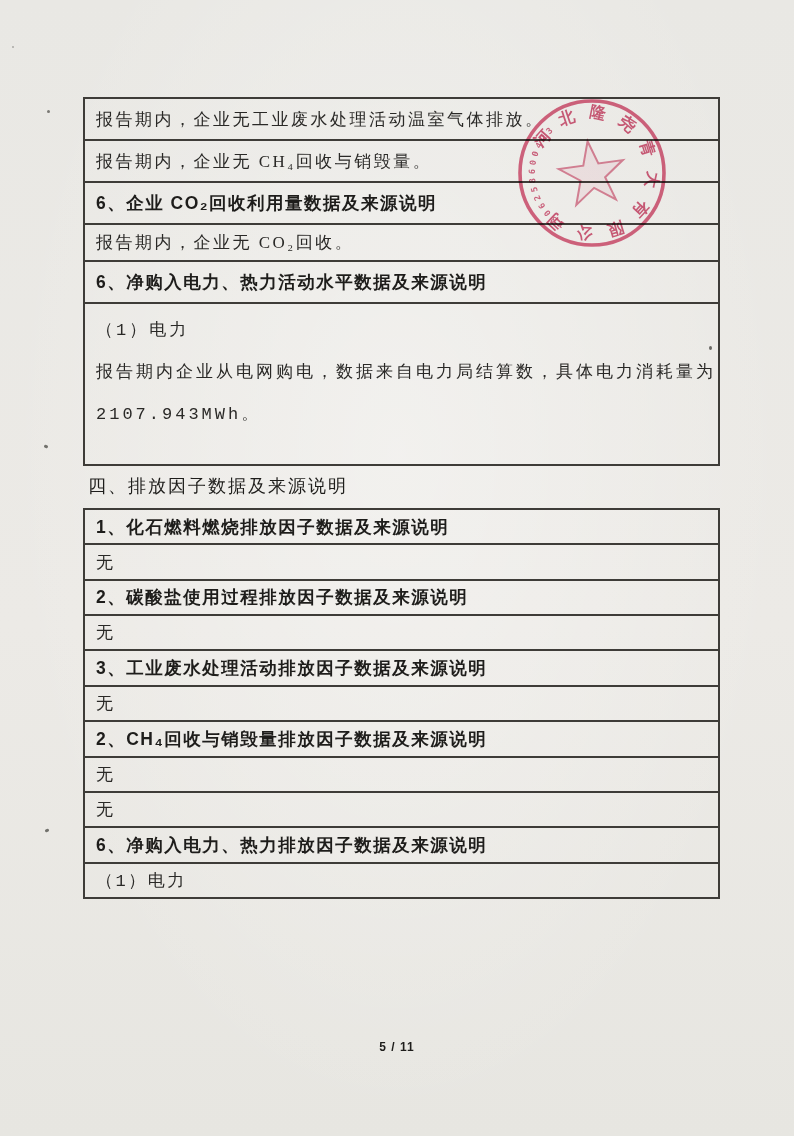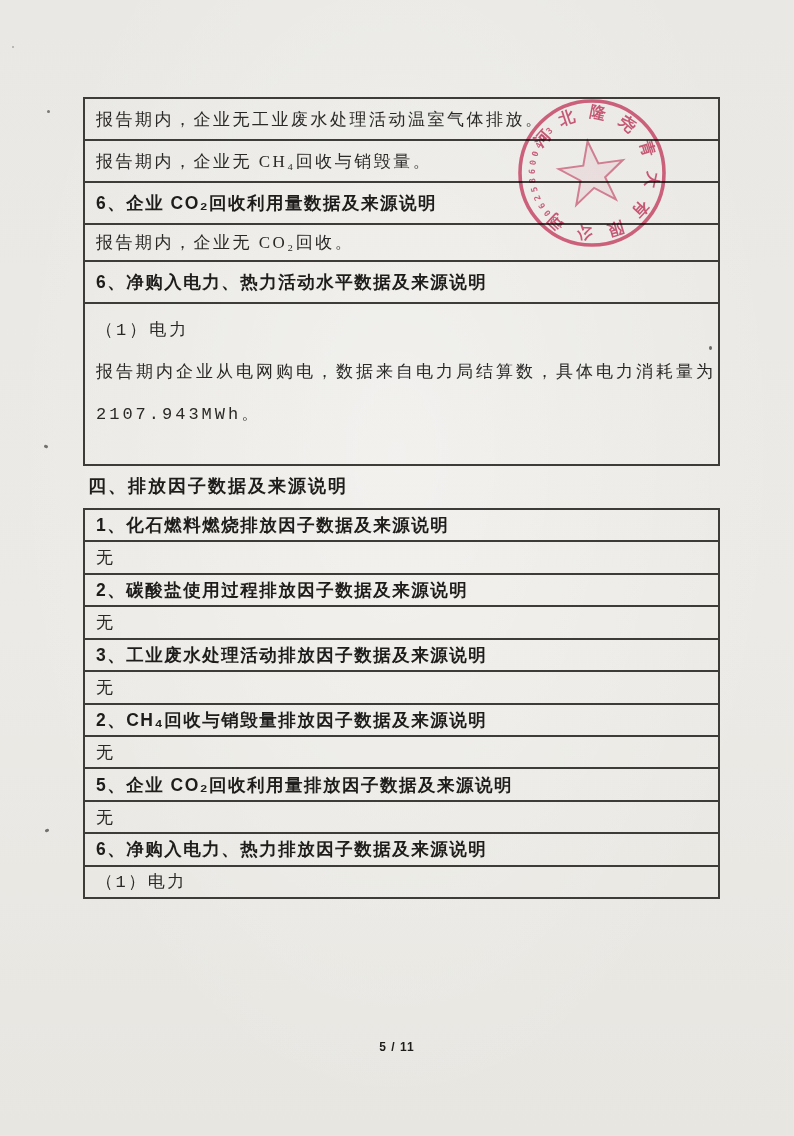--- a/index.html
+++ b/index.html
@@ -42,21 +42,21 @@
   .cell-multi{
     flex:1 1 auto;display:block;padding-top:6px;
     font-family:"Liberation Serif","DejaVu Serif",serif;
     font-size:17px;letter-spacing:3px;color:#2a2927;
   }
   .cell-multi .line{line-height:42px;white-space:nowrap;}
   
   #table-factors .row{flex:1 1 0;}
   .section-heading{
     position:absolute;left:88px;top:474px;
-    font-weight:bold;font-size:18px;letter-spacing:2px;color:#1e1d1b;
+    font-weight:normal;font-size:18px;letter-spacing:2px;color:#1e1d1b;
     font-family:"Liberation Sans","DejaVu Sans",sans-serif;
   }
   .footer{
     position:absolute;left:0;top:1040px;width:794px;text-align:center;
     font-weight:bold;font-size:12px;letter-spacing:1px;color:#1e1d1b;
   }
   
   .stamp{
     position:absolute;left:507px;top:88px;width:170px;height:170px;
     mix-blend-mode:multiply;opacity:0.9;pointer-events:none;
@@ -91,21 +91,20 @@
 
   <div class="doc-table" id="table-factors">
     <div class="row heading-row">1、化石燃料燃烧排放因子数据及来源说明</div>
     <div class="row note-row">无</div>
     <div class="row heading-row">2、碳酸盐使用过程排放因子数据及来源说明</div>
     <div class="row note-row">无</div>
     <div class="row heading-row">3、工业废水处理活动排放因子数据及来源说明</div>
     <div class="row note-row">无</div>
     <div class="row heading-row">2、CH₄回收与销毁量排放因子数据及来源说明</div>
     <div class="row note-row">无</div>
-    <div class="row heading-row">5、企业 CO₂回收利用量排放因子数据及来源说明</div>
     <div class="row note-row">无</div>
     <div class="row heading-row">6、净购入电力、热力排放因子数据及来源说明</div>
     <div class="row note-row">（1）电力</div>
   </div>
 
   <svg class="stamp" viewBox="0 0 170 170">
     <circle cx="85" cy="85" r="72" fill="none" stroke="#d5496e" stroke-width="3.6" opacity="0.92"></circle>
     <defs>
       <path id="ringPath" d="M 30,85 A 55,55 0 1 1 140,85 A 55,55 0 1 1 30,85" fill="none"></path>
       <path id="codePath" d="M 65.5,138.6 A 57,57 0 0 1 65.5,31.4" fill="none"></path>

